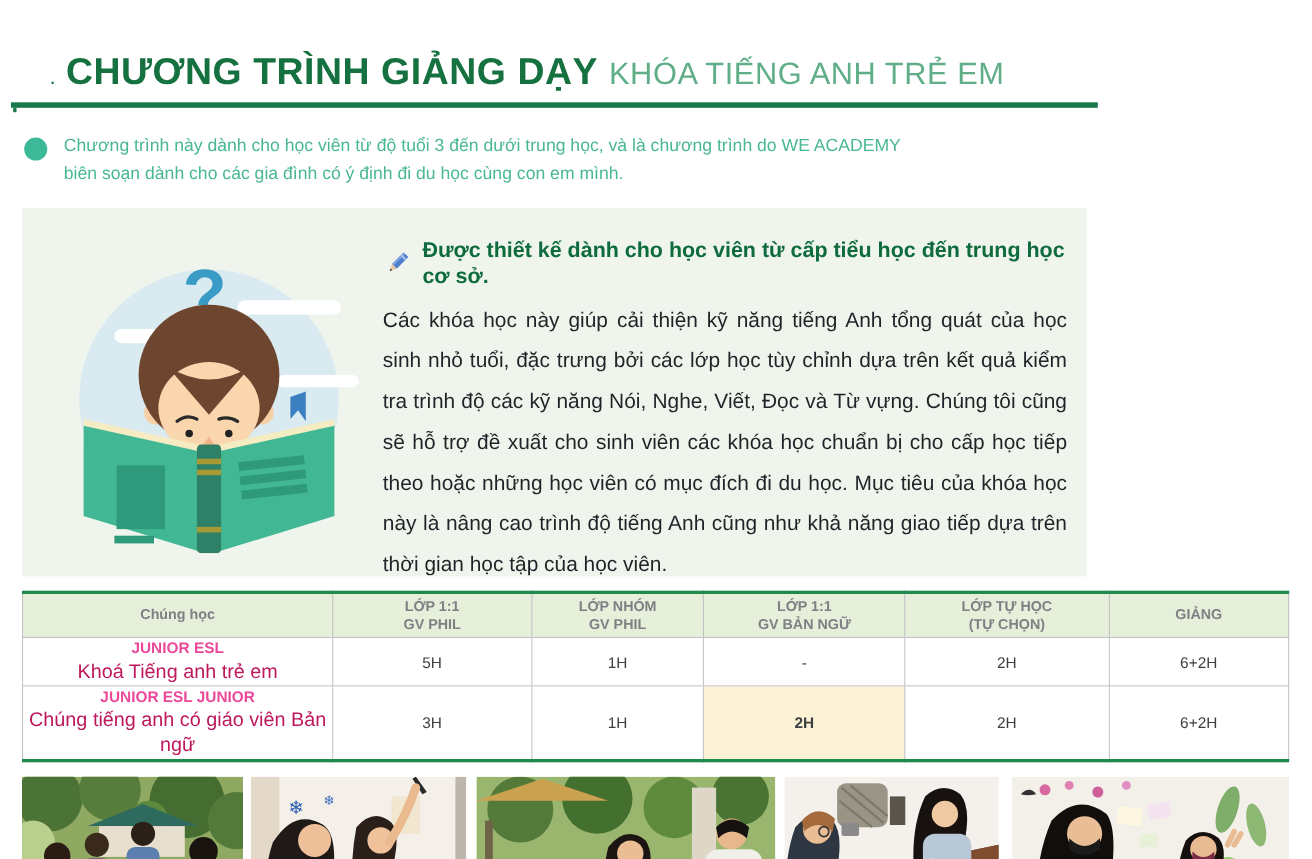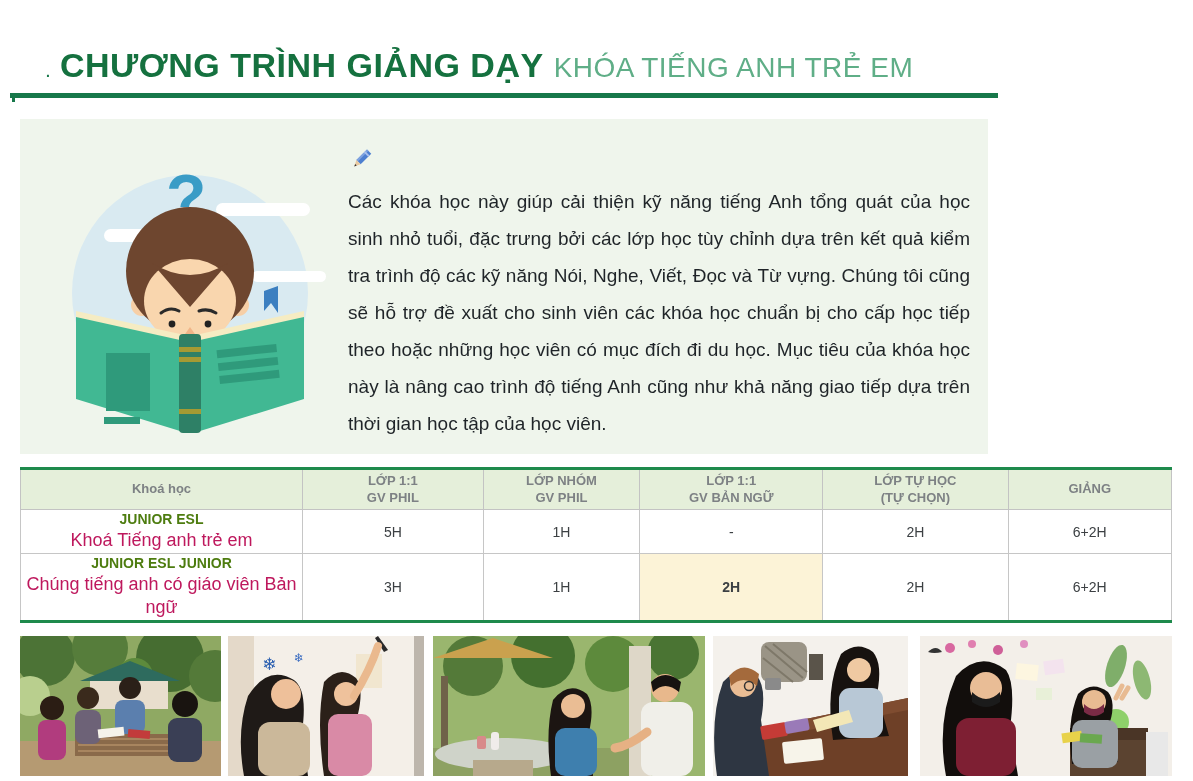--- a/index.html
+++ b/index.html
@@ -46,21 +46,21 @@
   }
   table.schedule th {
     background:#e5efda; color:#7d8184; font-size:13px; font-weight:bold;
     height:41px; border:1px solid #c3c3c3; text-align:center; line-height:1.3;
   }
   table.schedule th .u { }
   table.schedule td {
     border:1px solid #c6c6c6; text-align:center; height:44px;
     font-size:14px; color:#3c4043; background:#fff;
   }
-  td.course .name { color:#4d7c0f; font-weight:bold; font-size:14px; line-height:1.35; }
+  td.course .name { color:#ec4899; font-weight:bold; font-size:14px; line-height:1.35; }
   td.course .desc { color:#be185d; font-size:18px; line-height:1.3; }
   td.highlight { background:#fcf3d7 !important; color:#2e7d4e; font-weight:bold; }
 
   
   .photos { display:flex; margin:13px 0 0 20px; height:140px; }
   .photo { height:140px; flex:none; overflow:hidden; }
   .photo svg { width:100%; height:100%; display:block; }
   .photo-1 { width:201px; margin-right:7px; }
   .photo-2 { width:196px; margin-right:9px; }
   .photo-3 { width:272px; margin-right:8px; }
@@ -71,20 +71,25 @@
 <body>
 
 <div class="page">
 
   <div class="header">
     <span class="marker">.</span><span class="title">CHƯƠNG TRÌNH GIẢNG DẠY</span><span class="subtitle">KHÓA TIẾNG ANH TRẺ EM</span>
   </div>
   <div class="rule"></div>
   <div class="rule-tick"></div>
 
+  <div class="intro">
+    <span class="bullet"></span>
+    <p><span>Chương trình này dành cho học viên từ độ tuổi 3 đến dưới trung học, và là chương trình do WE ACADEMY</span><br>
+    <span>biên soạn dành cho các gia đình có ý định đi du học cùng con em mình.</span></p>
+  </div>
 
   <section class="feature-box">
     <div class="illustration">
       <svg viewBox="0 0 280 292" xmlns="http://www.w3.org/2000/svg">
         <circle cx="142" cy="152" r="118" fill="#d9eaf1"></circle>
         <rect x="56" y="88" width="66" height="13" rx="6.5" fill="#ffffff"></rect>
         <rect x="168" y="62" width="94" height="13" rx="6.5" fill="#ffffff"></rect>
         <rect x="204" y="130" width="74" height="11" rx="5.5" fill="#ffffff"></rect>
         <text x="118" y="80" font-size="66" font-weight="bold" fill="#3a9cc6" font-family="Liberation Sans, sans-serif">?</text>
         <circle cx="94" cy="164" r="11" fill="#f7cfa6"></circle>
@@ -121,37 +126,38 @@
           <svg viewBox="0 0 26 26" xmlns="http://www.w3.org/2000/svg">
             <g transform="rotate(45 13 12)">
               <rect x="10.5" y="1" width="6" height="15" fill="#4d7fd0"></rect>
               <rect x="10.5" y="1" width="2" height="15" fill="#7fa3e0"></rect>
               <rect x="10.5" y="3.4" width="6" height="2" fill="#a9c0ec"></rect>
               <polygon points="10.5,16 16.5,16 13.5,22" fill="#e9c9a0"></polygon>
               <polygon points="12.4,19.7 14.6,19.7 13.5,22" fill="#333333"></polygon>
             </g>
           </svg>
         </span>
+        <h2>Được thiết kế dành cho học viên từ cấp tiểu học đến trung học cơ sở.</h2>
       </div>
       <p class="body-text">Các khóa học này giúp cải thiện kỹ năng tiếng Anh tổng quát của học sinh nhỏ tuổi, đặc trưng bởi các lớp học tùy chỉnh dựa trên kết quả kiểm tra trình độ các kỹ năng Nói, Nghe, Viết, Đọc và Từ vựng. Chúng tôi cũng sẽ hỗ trợ đề xuất cho sinh viên các khóa học chuẩn bị cho cấp học tiếp theo hoặc những học viên có mục đích đi du học. Mục tiêu của khóa học này là nâng cao trình độ tiếng Anh cũng như khả năng giao tiếp dựa trên thời gian học tập của học viên.</p>
     </div>
   </section>
 
   <table class="schedule">
     <colgroup>
       <col style="width:24.5%">
         <col style="width:15.7%">
         <col style="width:13.6%">
       <col style="width:15.9%">
         <col style="width:16.1%">
         <col style="width:14.2%">
     </colgroup>
     <thead>
       <tr>
-        <th><span>Khoá học</span></th>
+        <th><span>Chúng học</span></th>
         <th><span>LỚP 1:1</span><br><span>GV PHIL</span></th>
         <th><span>LỚP NHÓM</span><br><span>GV PHIL</span></th>
         <th><span>LỚP 1:1</span><br><span>GV BẢN NGỮ</span></th>
         <th><span>LỚP TỰ HỌC</span><br><span class="u">(TỰ CHỌN)</span></th>
         <th><span>GIẢNG</span></th>
       </tr>
     </thead>
     <tbody>
       <tr>
         <td class="course">

